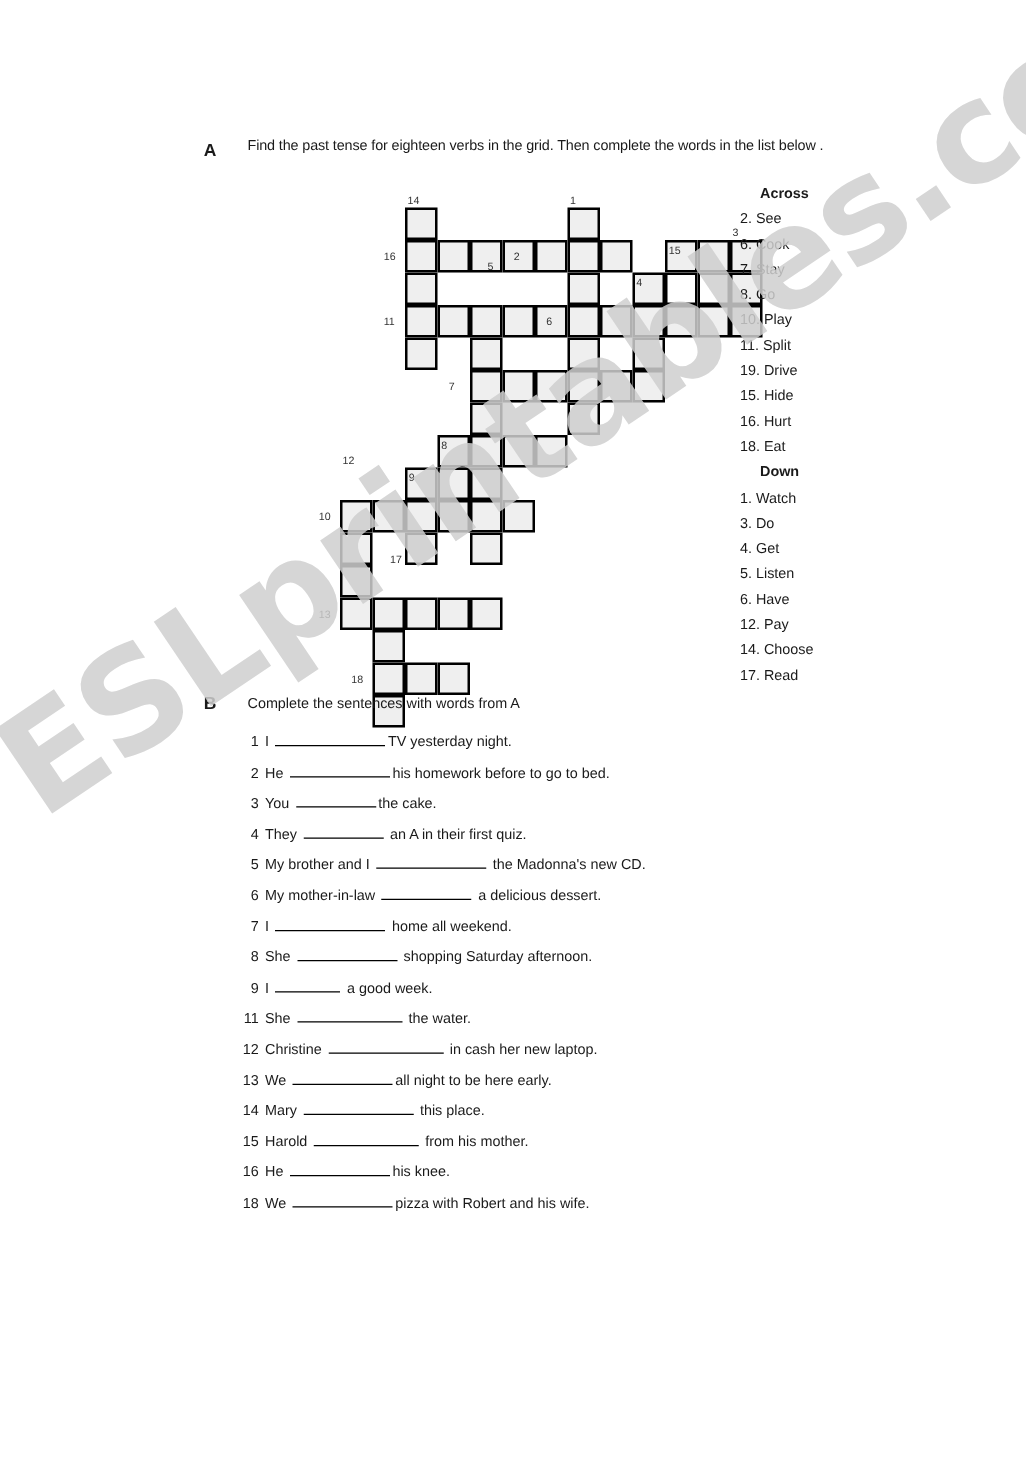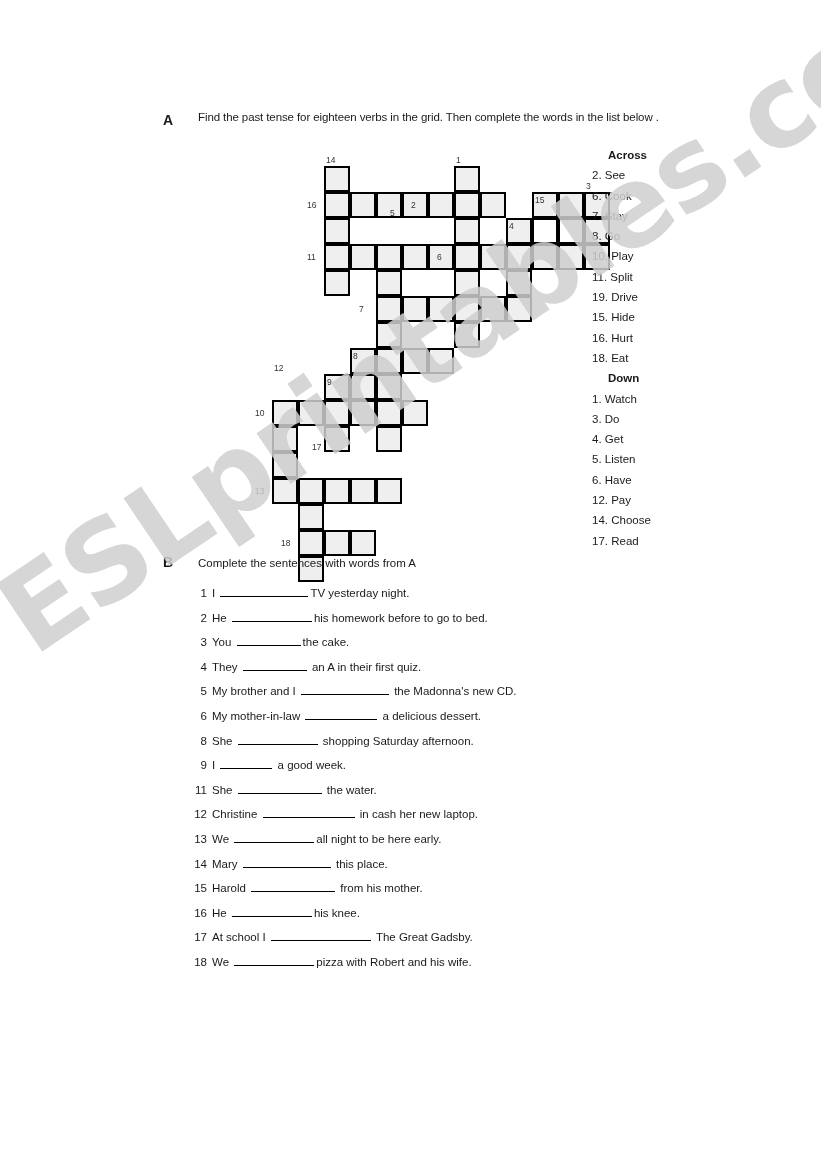--- a/index.html
+++ b/index.html
@@ -282,25 +282,25 @@
 
   <div id="section-b-letter">B</div>
   <div id="section-b-instructions">Complete the sentences with words from A</div>
   <div id="sentences">
       <div class="sent-row"><span class="sent-num">1</span><span class="sent-pre">I </span><span class="sent-blank" style="width: 88px;"></span><span class="sent-post">TV yesterday night.</span></div>
       <div class="sent-row"><span class="sent-num">2</span><span class="sent-pre">He </span><span class="sent-blank" style="width: 80px;"></span><span class="sent-post">his homework before to go to bed.</span></div>
       <div class="sent-row"><span class="sent-num">3</span><span class="sent-pre">You </span><span class="sent-blank" style="width: 64px;"></span><span class="sent-post">the cake.</span></div>
       <div class="sent-row"><span class="sent-num">4</span><span class="sent-pre">They </span><span class="sent-blank" style="width: 64px;"></span><span class="sent-post"> an A in their first quiz.</span></div>
       <div class="sent-row"><span class="sent-num">5</span><span class="sent-pre">My brother and I </span><span class="sent-blank" style="width: 88px;"></span><span class="sent-post"> the Madonna's new CD.</span></div>
       <div class="sent-row"><span class="sent-num">6</span><span class="sent-pre">My mother-in-law </span><span class="sent-blank" style="width: 72px;"></span><span class="sent-post"> a delicious dessert.</span></div>
+      <div class="sent-row"><span class="sent-num">7</span><span class="sent-pre">I </span><span class="sent-blank" style="width: 88px;"></span><span class="sent-post"> home all weekend.</span></div>
       <div class="sent-row"><span class="sent-num">8</span><span class="sent-pre">She </span><span class="sent-blank" style="width: 80px;"></span><span class="sent-post"> shopping Saturday afternoon.</span></div>
       <div class="sent-row"><span class="sent-num">9</span><span class="sent-pre">I </span><span class="sent-blank" style="width: 52px;"></span><span class="sent-post"> a good week.</span></div>
       <div class="sent-row"><span class="sent-num">11</span><span class="sent-pre">She </span><span class="sent-blank" style="width: 84px;"></span><span class="sent-post"> the water.</span></div>
       <div class="sent-row"><span class="sent-num">12</span><span class="sent-pre">Christine </span><span class="sent-blank" style="width: 92px;"></span><span class="sent-post"> in cash her new laptop.</span></div>
       <div class="sent-row"><span class="sent-num">13</span><span class="sent-pre">We </span><span class="sent-blank" style="width: 80px;"></span><span class="sent-post">all night to be here early.</span></div>
       <div class="sent-row"><span class="sent-num">14</span><span class="sent-pre">Mary </span><span class="sent-blank" style="width: 88px;"></span><span class="sent-post"> this place.</span></div>
       <div class="sent-row"><span class="sent-num">15</span><span class="sent-pre">Harold </span><span class="sent-blank" style="width: 84px;"></span><span class="sent-post"> from his mother.</span></div>
       <div class="sent-row"><span class="sent-num">16</span><span class="sent-pre">He </span><span class="sent-blank" style="width: 80px;"></span><span class="sent-post">his knee.</span></div>
-      <div class="sent-row"><span class="sent-num">17</span><span class="sent-pre">At school I </span><span class="sent-blank" style="width: 100px;"></span><span class="sent-post"> The Great Gadsby.</span></div>
       <div class="sent-row"><span class="sent-num">18</span><span class="sent-pre">We </span><span class="sent-blank" style="width: 80px;"></span><span class="sent-post">pizza with Robert and his wife.</span></div>
     </div>
 
 </div>
 
 </body></html>

